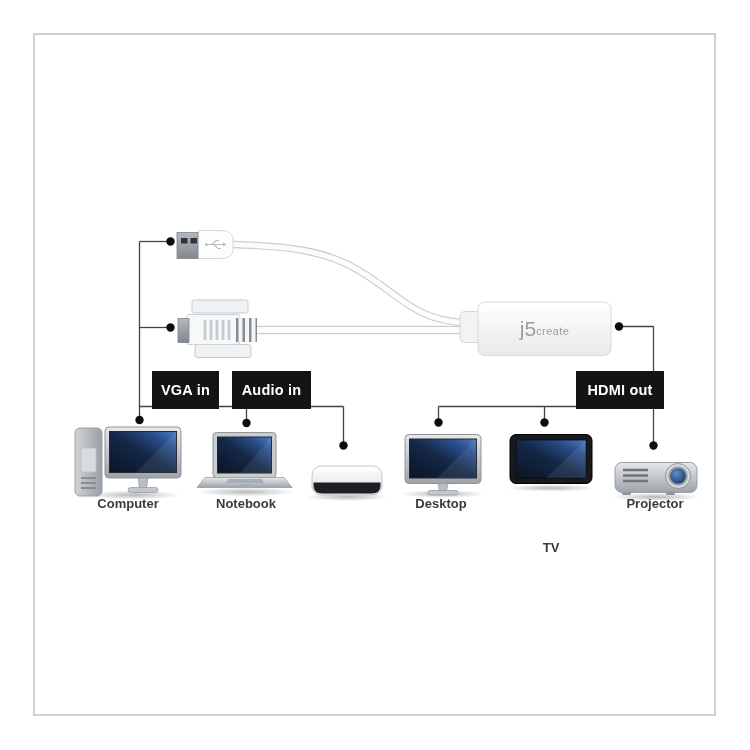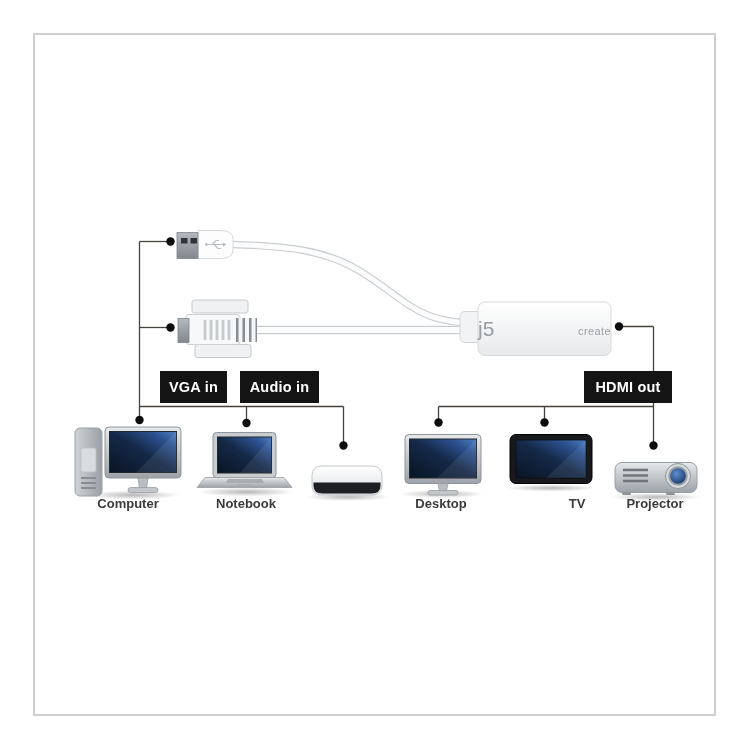--- a/index.html
+++ b/index.html
@@ -6,40 +6,40 @@
   #canvas{
     position:relative;width:750px;height:750px;background:#ffffff;overflow:hidden;
     font-family:"Liberation Sans",sans-serif;
   }
   .frame{
     position:absolute;left:33px;top:33px;width:683px;height:683px;
     border:2px solid var(--frame-border,#cfcfcf);box-sizing:border-box;background:#ffffff;
   }
   svg.diagram{position:absolute;left:0;top:0;}
   .plabel{
-    position:absolute;height:32px;background:var(--label-bg,#141414);
+    position:absolute;height:38px;background:var(--label-bg,#141414);
     color:var(--label-text,#ffffff);font-weight:bold;font-size:14.5px;
-    display:flex;align-items:center;justify-content:center;letter-spacing:.2px;margin-left:8px;
+    display:flex;align-items:center;justify-content:center;letter-spacing:.2px;
   }
   #vga-in-label{left:152px;top:371px;width:67px;}
   #audio-in-label{left:232px;top:371px;width:79px;}
   #hdmi-out-label{left:576px;top:371px;width:88px;}
   .devlabel{
     position:absolute;top:497px;width:100px;text-align:center;
     color:var(--text,#3a3a3a);font-size:13px;font-weight:600;line-height:1.08;
   }
   #label-computer{left:78px;}
   #label-notebook{left:196px;}
   #label-mini{left:290px;width:110px;}
   #label-monitor{left:391px;}
-  #label-tv{left:527px;}
+  #label-tv{left:501px;margin-top:44px;}
   #label-projector{left:605px;}
   .brand{
     position:absolute;left:478px;top:302px;width:133px;height:53px;
-    display:flex;align-items:center;justify-content:space-between;
+    display:flex;align-items:center;justify-content:center;
     color:var(--brand-gray,#9aa0a5);
   }
   .brand .prefix{font-size:21px;font-weight:400;}
   .brand .suffix{font-size:11px;letter-spacing:.4px;margin-top:5px;}
 </style>
 </head>
 <body>
 
 <div id="canvas">
   <div class="frame"></div>

